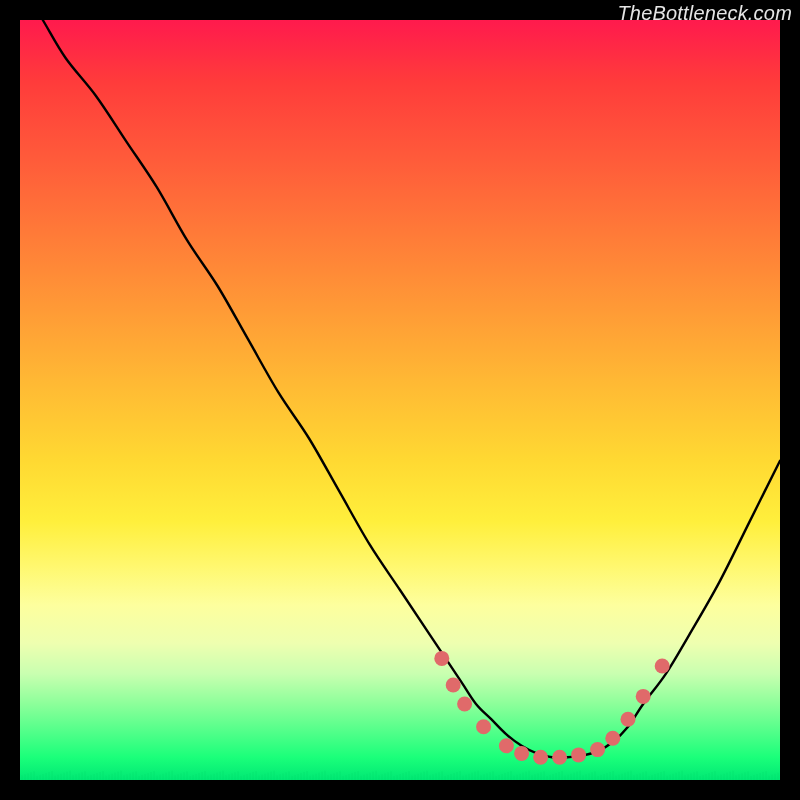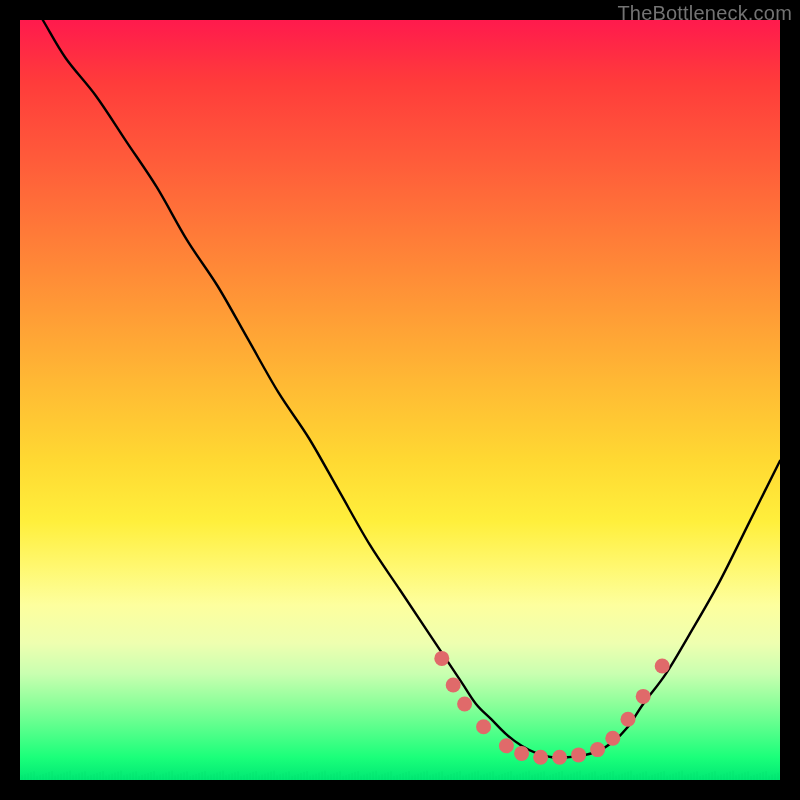--- a/index.html
+++ b/index.html
@@ -33,25 +33,26 @@
       #8cff9a 90%,
       #4cff88 94%,
       #1bff7a 97%,
       #00e874 100%
     );
   }
   .watermark {
     position: absolute;
     top: 2px;
     right: 8px;
-    color: #737373;
+    color: #e5e5e5;
     font-size: 20px;
     font-weight: 500;
     letter-spacing: 0.2px;
     user-select: none;
+    font-style: italic;
   }
   svg.curve {
     position: absolute;
     left: 0;
     top: 0;
     width: 760px;
     height: 760px;
     overflow: visible;
   }
 </style>

